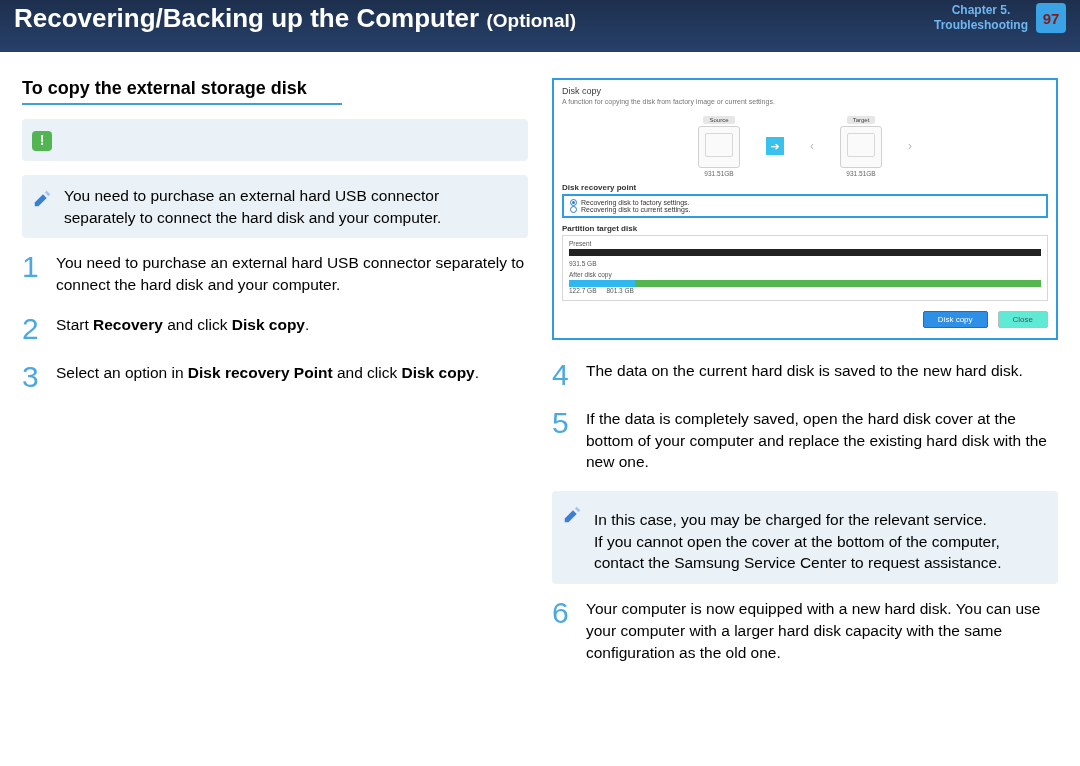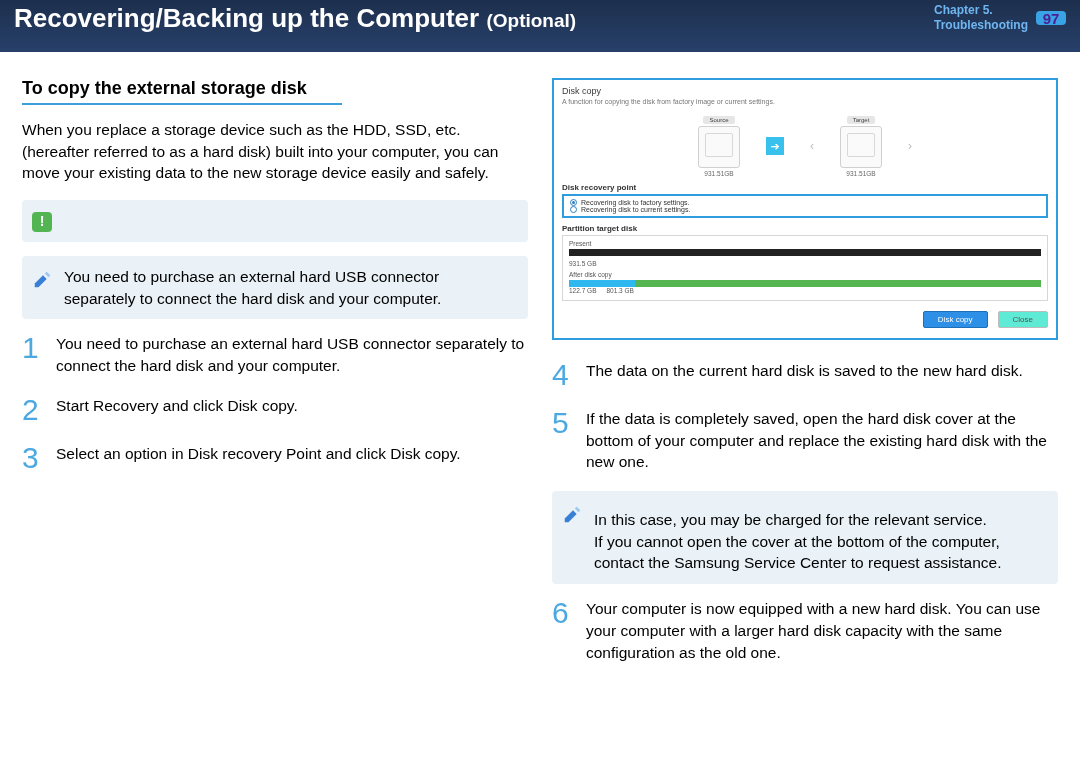--- a/index.html
+++ b/index.html
@@ -15,24 +15,24 @@
     height: 52px;
     background: linear-gradient(to bottom, #1d2f4d 0%, #27406a 100%);
     color: #fff;
     display: flex;
     align-items: center;
     padding: 0 14px 16px 14px;
   }
   .header-title { font-size: 26px; font-weight: 700; }
   .header-title .optional { font-size: 19px; font-weight: 600; }
   .header-spacer { flex: 1; }
-  .chapter-block { text-align: left; font-size: 12px; color: #6fb6f0; font-weight: 700; line-height: 1.25; margin-right: 8px; }
+  .chapter-block { text-align: center; font-size: 12px; color: #6fb6f0; font-weight: 700; line-height: 1.25; margin-right: 8px; }
   .page-badge {
-    width: 30px; height: 14px; border-radius: 4px;
-    background: #3aa3e6; color: #4c1d95; font-size: 15px; font-weight: 600;
+    width: 30px; height: 30px; border-radius: 4px;
+    background: #3aa3e6; color: #7f1d1d; font-size: 15px; font-weight: 600;
     display: flex; align-items: center; justify-content: center;
   }
   .columns {
     display: flex;
     padding: 26px 22px 10px 22px;
     gap: 24px;
   }
   .col { flex: 1; min-width: 0; }
   .section-heading {
     font-size: 18px; font-weight: 700; margin-bottom: 4px;
@@ -51,21 +51,21 @@
     font-weight: 700; display: flex; align-items: center; justify-content: center; flex-shrink: 0;
     margin-top: 2px; font-size: 14px;
   }
   .note-icon-pen {
     width: 22px; height: 22px; flex-shrink: 0; margin-top: 2px; color: #2a6bc7;
   }
   .step {
     display: flex; gap: 12px; margin-bottom: 18px; font-size: 15.5px; line-height: 1.4;
   }
   .step-num { font-size: 30px; font-weight: 300; color: #4ca8e0; line-height: 1; min-width: 22px; }
-  .step-text b { font-weight: 400; margin-top: 6px; }
+  .step-text b { font-weight: 700; margin-top: 6px; }
   
   .dlg-wrap { border: 2px solid #2d9de0; background: #fff; margin-bottom: 20px; }
   .dlg-inner { padding: 6px 8px 10px 8px; font-size: 8px; color: #555; }
   .dlg-title { font-size: 9px; color: #3b3b3b; margin-bottom: 2px; }
   .dlg-sub { font-size: 7px; color: #777; margin-bottom: 10px; }
   .drive-row { display: flex; align-items: center; justify-content: center; gap: 26px; margin: 4px 0 6px 0; }
   .drive-col { text-align: center; }
   .drive-tag { display:inline-block; background:#e6e6e6; border-radius:2px; font-size:6px; padding:1px 6px; margin-bottom:2px; color:#444; }
   .drive-img { width: 42px; height: 42px; background: #fafafa; border: 1px solid #d0d0d0; border-radius: 3px; margin: 0 auto 2px auto; position: relative; }
   .drive-img::after { content:""; position:absolute; left:6px; right:6px; top:6px; bottom:10px; border:1px solid #d8d8d8; border-radius:2px; }
@@ -101,21 +101,20 @@
     <div>Troubleshooting</div>
   </div>
   <div class="page-badge">97</div>
 </div>
 
 <div class="columns">
 
   <div class="col">
     <div class="section-heading">To copy the external storage disk</div>
     <div class="section-underline"></div>
-    <p class="body-text">When you replace a storage device such as the HDD, SSD, etc. (hereafter referred to as a hard disk) built into your computer, you can move your existing data to the new storage device easily and safely.</p>
 
     <div class="note-box">
       <div class="note-icon-warn">!</div>
     </div>
 
     <div class="note-box">
       <svg class="note-icon-pen" viewBox="0 0 24 24">
           <path fill="#3a7fd6" d="M3 17l9-9 4 4-9 9H3v-4z"></path>
           <path fill="#9dc6f1" d="M14 6l4 4 2-2-4-4z"></path>
         </svg>

